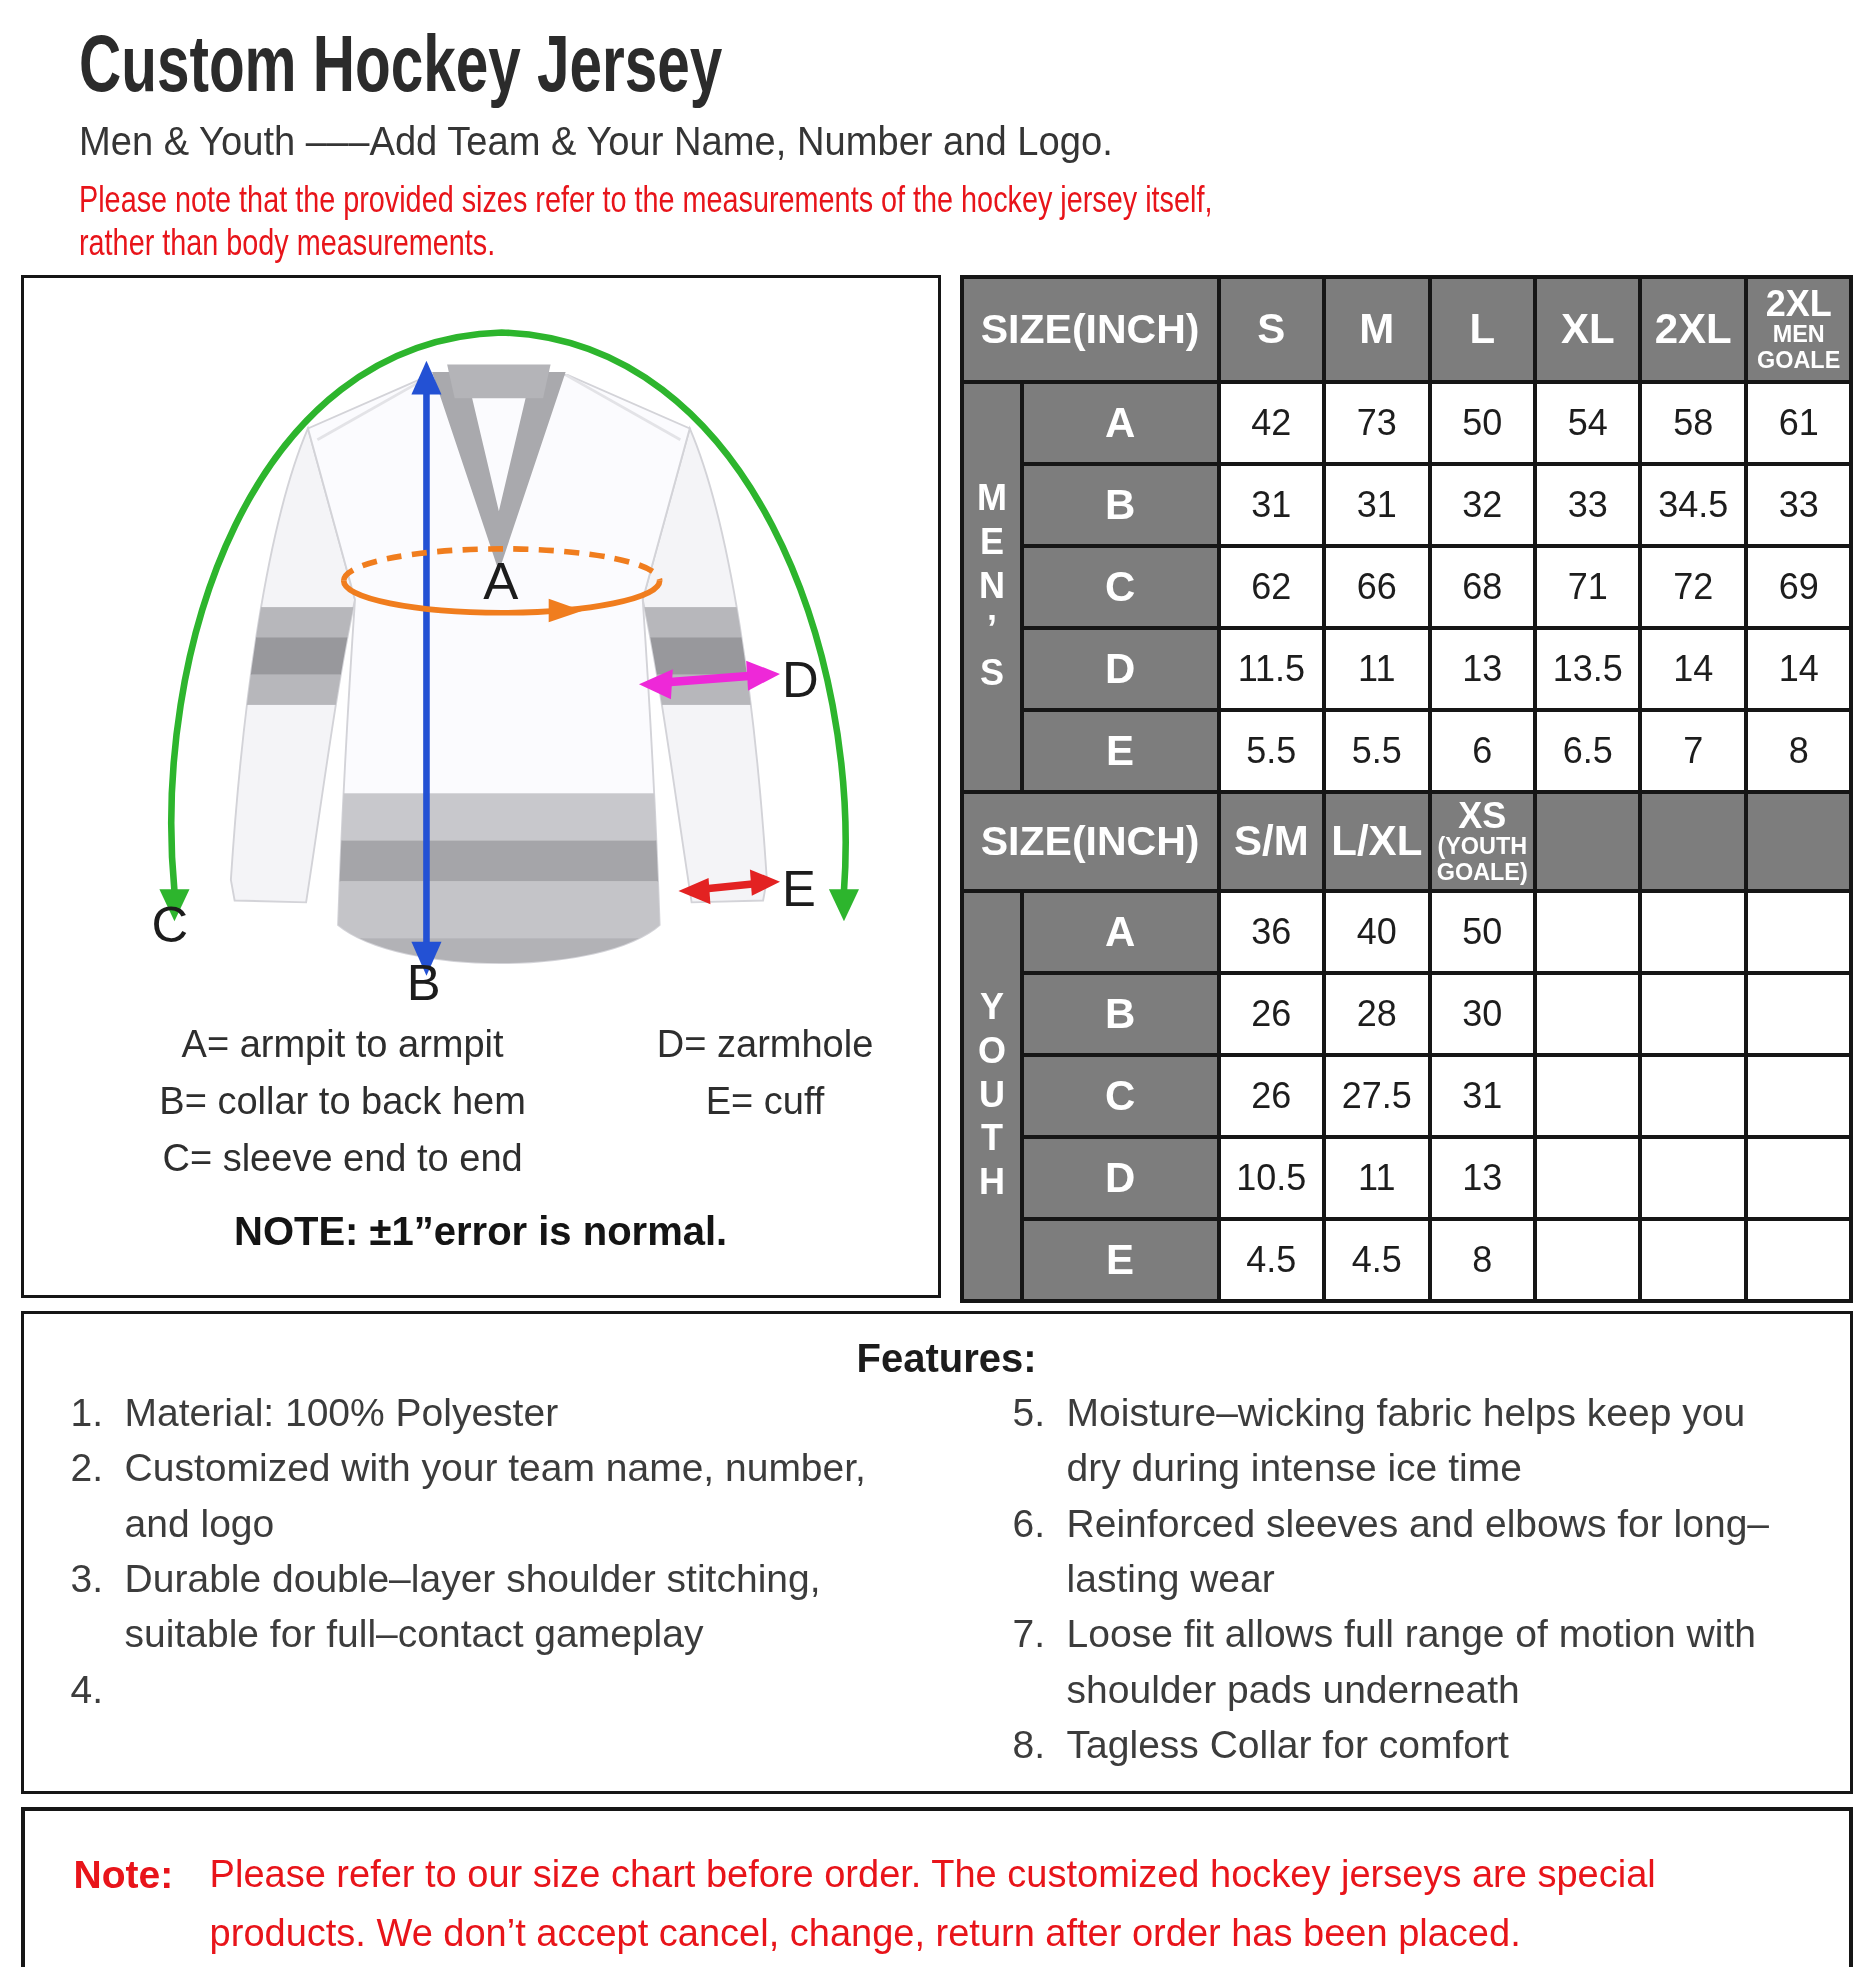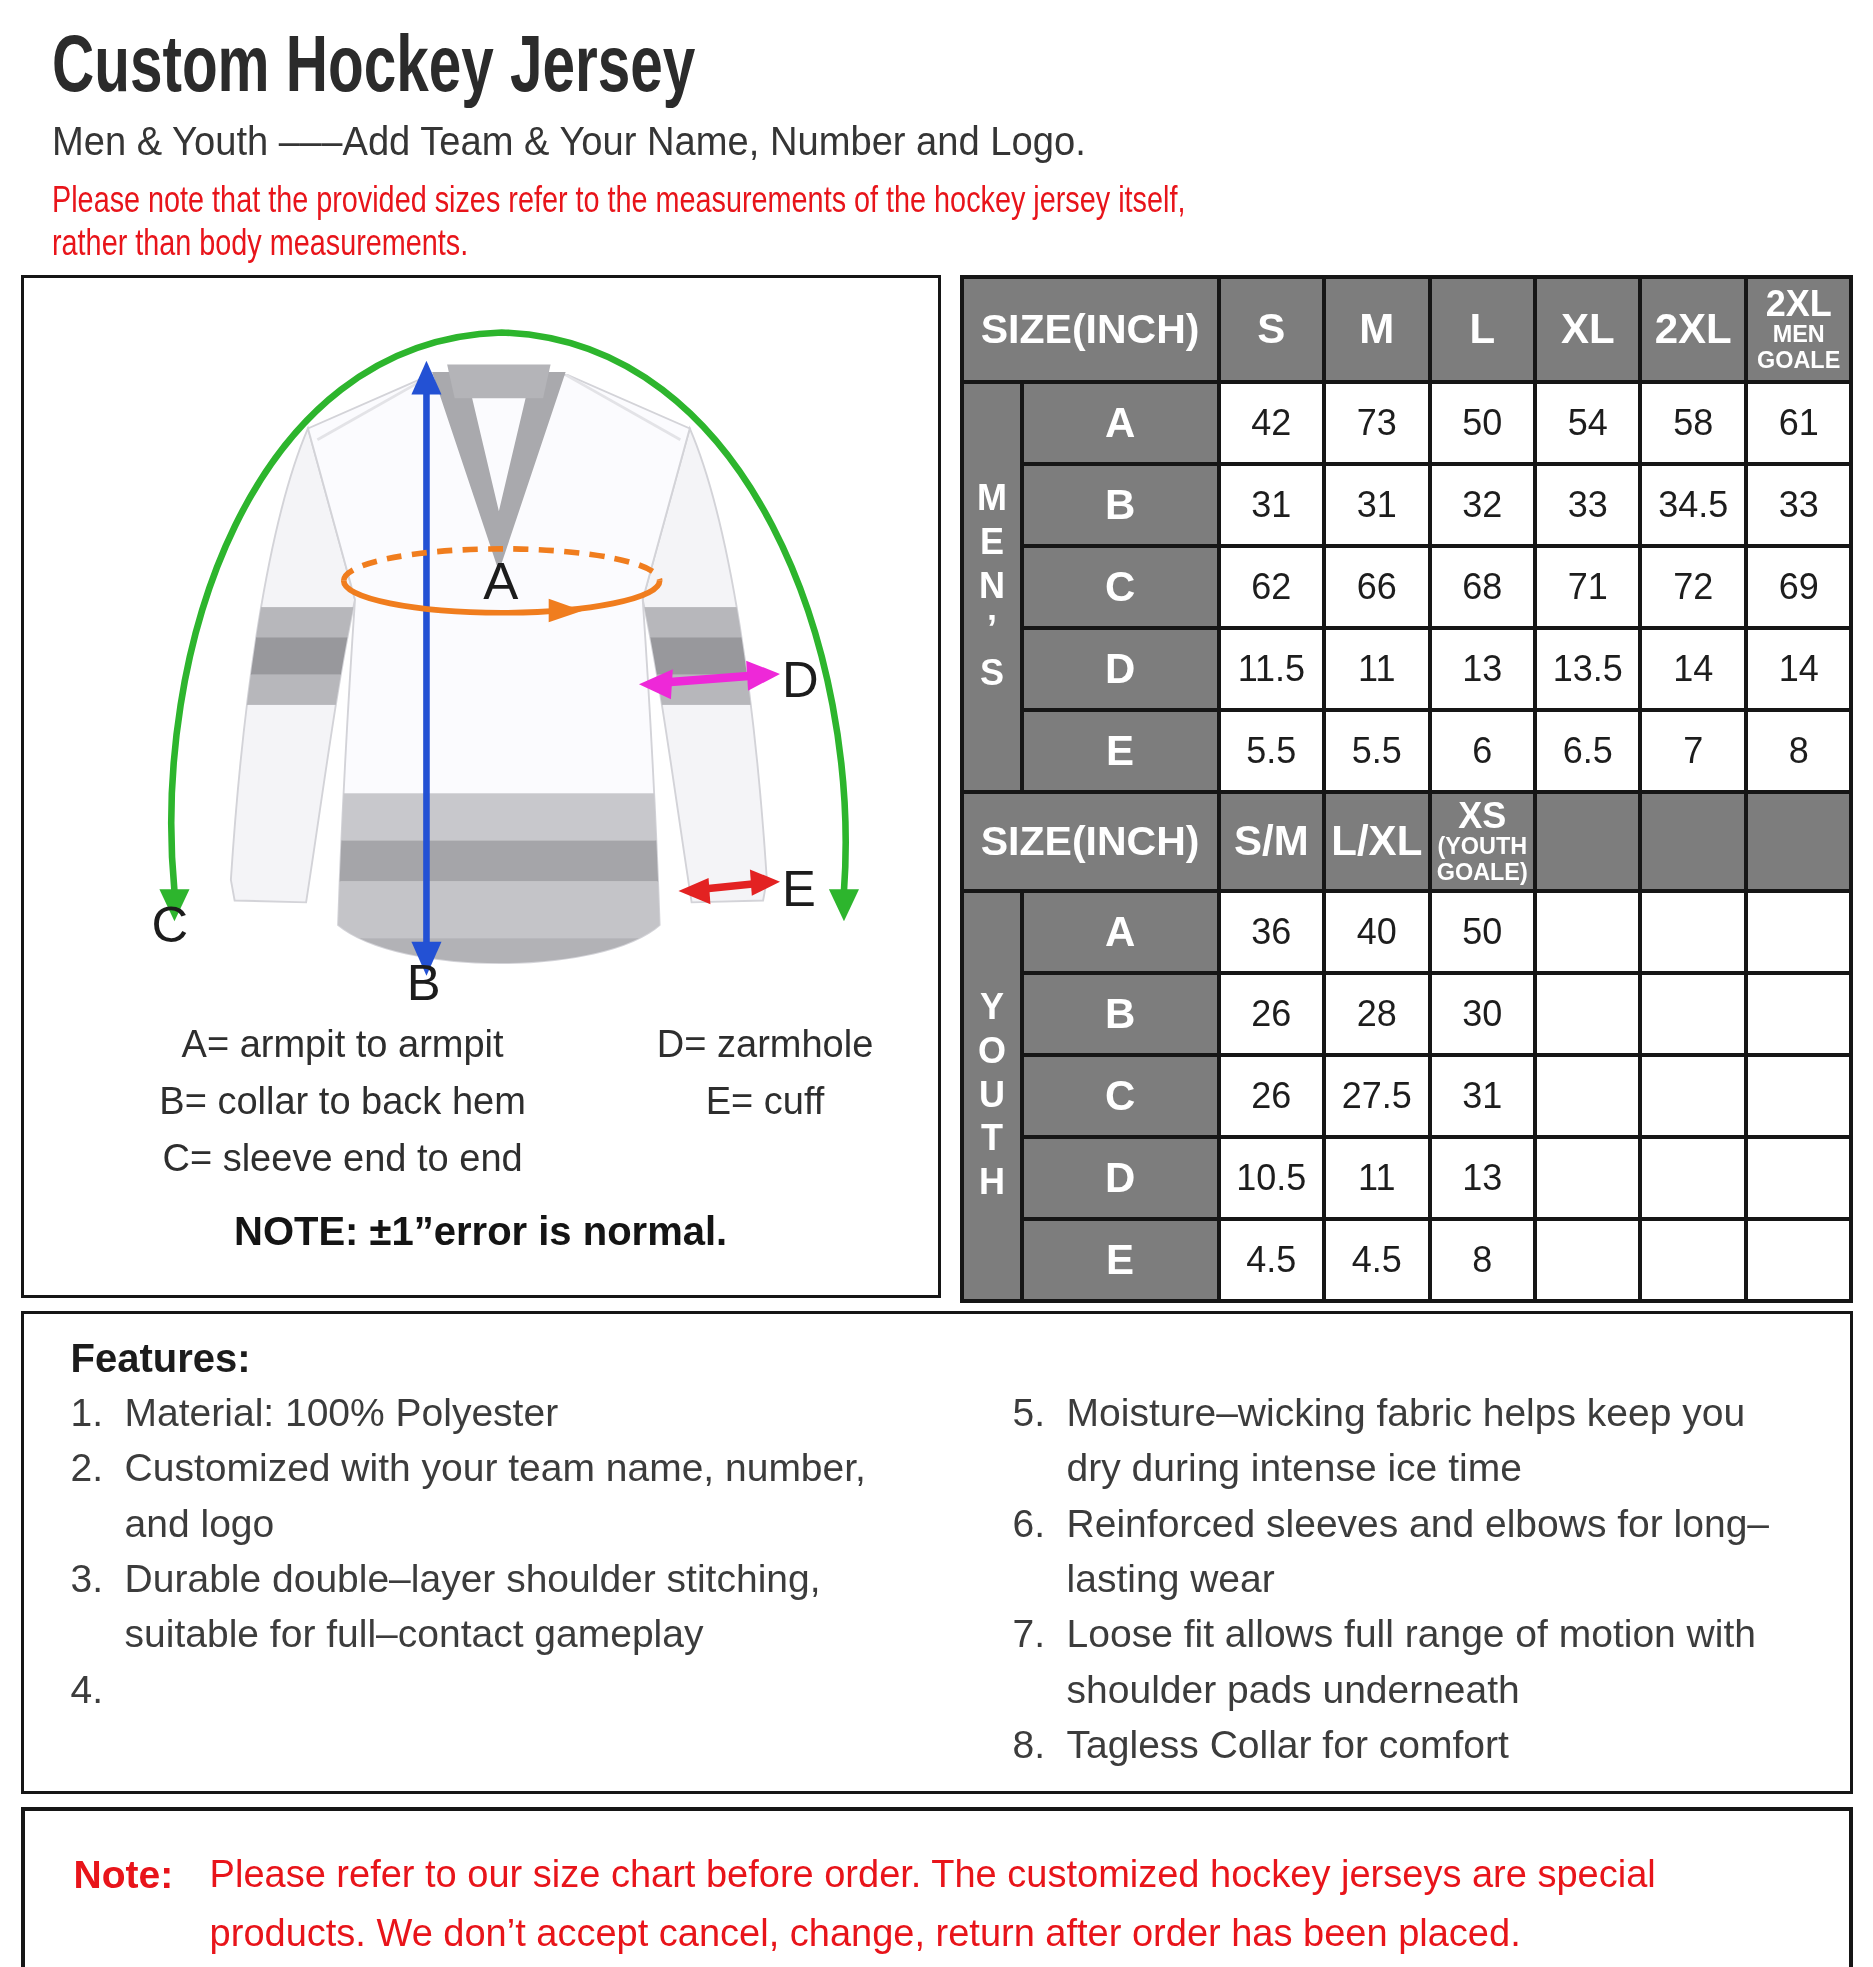--- a/index.html
+++ b/index.html
@@ -1,19 +1,19 @@
 <!DOCTYPE html>
 <html style="font-size:15px"><head>
 <meta charset="utf-8">
 <style>
   html,body{margin:0;padding:0;background:#ffffff;}
   body{width:1874px;height:1968px;overflow:hidden;font-family:"Liberation Sans","DejaVu Sans",sans-serif;color:#222;}
 
   
-  .hdr{padding:24px 0 0 52px;}
+  .hdr{padding:24px 0 0 79px;}
   .title{font-size:79px;font-weight:bold;color:#2b2b2b;line-height:1.02;
          transform:scaleX(0.74);transform-origin:left top;white-space:nowrap;}
   .subtitle{margin-top:13px;font-size:41px;color:#353535;white-space:nowrap;
             transform:scaleX(0.93);transform-origin:left top;}
   .warning{margin-top:13px;font-size:36px;line-height:1.22;color:#e8141a;
            transform:scaleX(0.80);transform-origin:left top;white-space:nowrap;}
 
   
   .panels{display:flex;gap:19px;margin:9.4px 20.6px 0 20.6px;height:1023px;}
   .diagram-panel{width:920px;flex:0 0 920px;border:3.7px solid #161616;box-sizing:border-box;background:#fff;}
@@ -39,21 +39,21 @@
   tr.hdr-row2{height:99px;}
   tr.data-row{height:82px;}
   .vlabel{writing-mode:vertical-rl;text-orientation:upright;font-size:36px;font-weight:bold;
           letter-spacing:2.8px;margin:0 auto;line-height:1;}
   .goalie-main{font-size:36px;font-weight:bold;line-height:1.05;}
   .goalie-sub{font-size:23.4px;font-weight:bold;line-height:1.1;}
 
   
   .features{margin:13px 20.6px 0 20.6px;border:3.7px solid #161616;box-sizing:border-box;
             padding:17px 28px 19px 47px;background:#fff;}
-  .features h2{margin:0;font-size:40px;font-weight:bold;color:#1c1c1c;line-height:1.35;}
+  .features h2{margin:0;font-size:40px;font-weight:bold;color:#1c1c1c;line-height:1.35;text-align:center;}
   .feature-cols{display:flex;}
   .fcol-left{flex:0 0 942px;}
   .fcol-right{flex:1;}
   .fitem{display:flex;font-size:39px;color:#3c3c3c;line-height:1.42;}
   .fitem .num{flex:0 0 54px;}
   .fitem .ftext{max-width:796px;}
   .fcol-right .fitem .ftext{max-width:731px;}
 
   
   .note-box{margin:13px 20.6px 0 20.6px;border:4.7px solid #161616;box-sizing:border-box;

